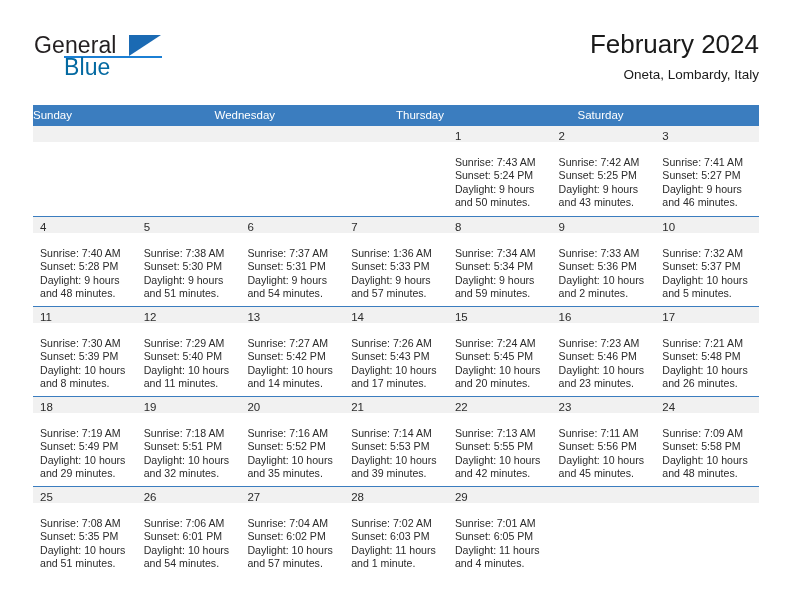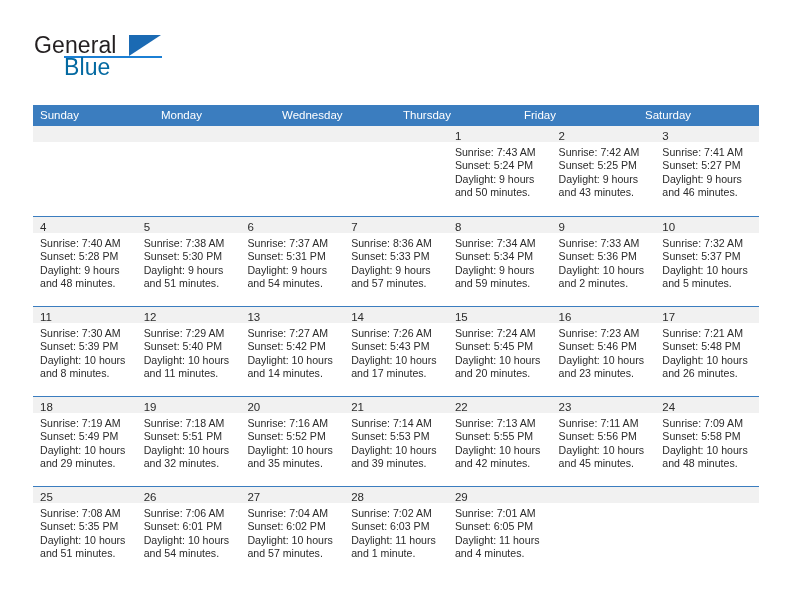--- a/index.html
+++ b/index.html
@@ -101,21 +101,20 @@
   .weekdays {
     display: flex;
     background: #3b7dbf;
     height: 21px;
   }
   .weekday {
     flex: 1 1 0;
     color: #ffffff;
     font-size: 11.5px;
     line-height: 21px;
-    padding-left: 7px;
     box-sizing: border-box;
     white-space: nowrap;
   }
   .week {
     display: flex;
     height: 90px;
     border-top: 1.5px solid #3b7dbf;
     box-sizing: border-box;
   }
   .week:first-of-type {
@@ -136,50 +135,52 @@
   }
   .day-num {
     font-size: 11.5px;
     line-height: 16px;
     color: #2b2b2b;
   }
   .day.empty .day-num-band {
     background: #f1f1f1;
   }
   .day-lines {
-    padding: 4px 4px 0 7px;
+    padding: 14px 4px 0 7px;
   }
   .day-line {
     font-size: 10.6px;
     line-height: 13.4px;
     color: #2b2b2b;
     white-space: nowrap;
   }
 </style>
 </head>
 <body>
 
 <div class="page">
 
   <div class="header">
     <div class="logo">
       <span class="logo-general">General</span>
       <span class="logo-triangle"></span>
       <span class="logo-underline"></span>
       <span class="logo-blue">Blue</span>
     </div>
+    <div class="title-block">
+      <div class="cal-title">February 2024</div>
+      <div class="cal-subtitle">Oneta, Lombardy, Italy</div>
+    </div>
   </div>
 
   <div class="calendar">
     <div class="weekdays">
       <div class="weekday">Sunday</div>
-      <div class="weekday">Monday</div>
       <div class="weekday">Wednesday</div>
       <div class="weekday">Thursday</div>
-      <div class="weekday">Friday</div>
       <div class="weekday">Saturday</div>
     </div>
     <div id="weeks-container">
         <div class="week">
           <div class="day empty">
             <div class="day-num-band"><span class="day-num"></span></div>
             <div class="day-lines"></div>
           </div>
           <div class="day empty">
             <div class="day-num-band"><span class="day-num"></span></div>
@@ -245,21 +246,21 @@
             <div class="day-lines">
               <div class="day-line">Sunrise: 7:37 AM</div>
               <div class="day-line">Sunset: 5:31 PM</div>
               <div class="day-line">Daylight: 9 hours</div>
               <div class="day-line">and 54 minutes.</div>
             </div>
           </div>
           <div class="day">
             <div class="day-num-band"><span class="day-num">7</span></div>
             <div class="day-lines">
-              <div class="day-line">Sunrise: 8:36 AM</div>
+              <div class="day-line">Sunrise: 1:36 AM</div>
               <div class="day-line">Sunset: 5:33 PM</div>
               <div class="day-line">Daylight: 9 hours</div>
               <div class="day-line">and 57 minutes.</div>
             </div>
           </div>
           <div class="day">
             <div class="day-num-band"><span class="day-num">8</span></div>
             <div class="day-lines">
               <div class="day-line">Sunrise: 7:34 AM</div>
               <div class="day-line">Sunset: 5:34 PM</div>

